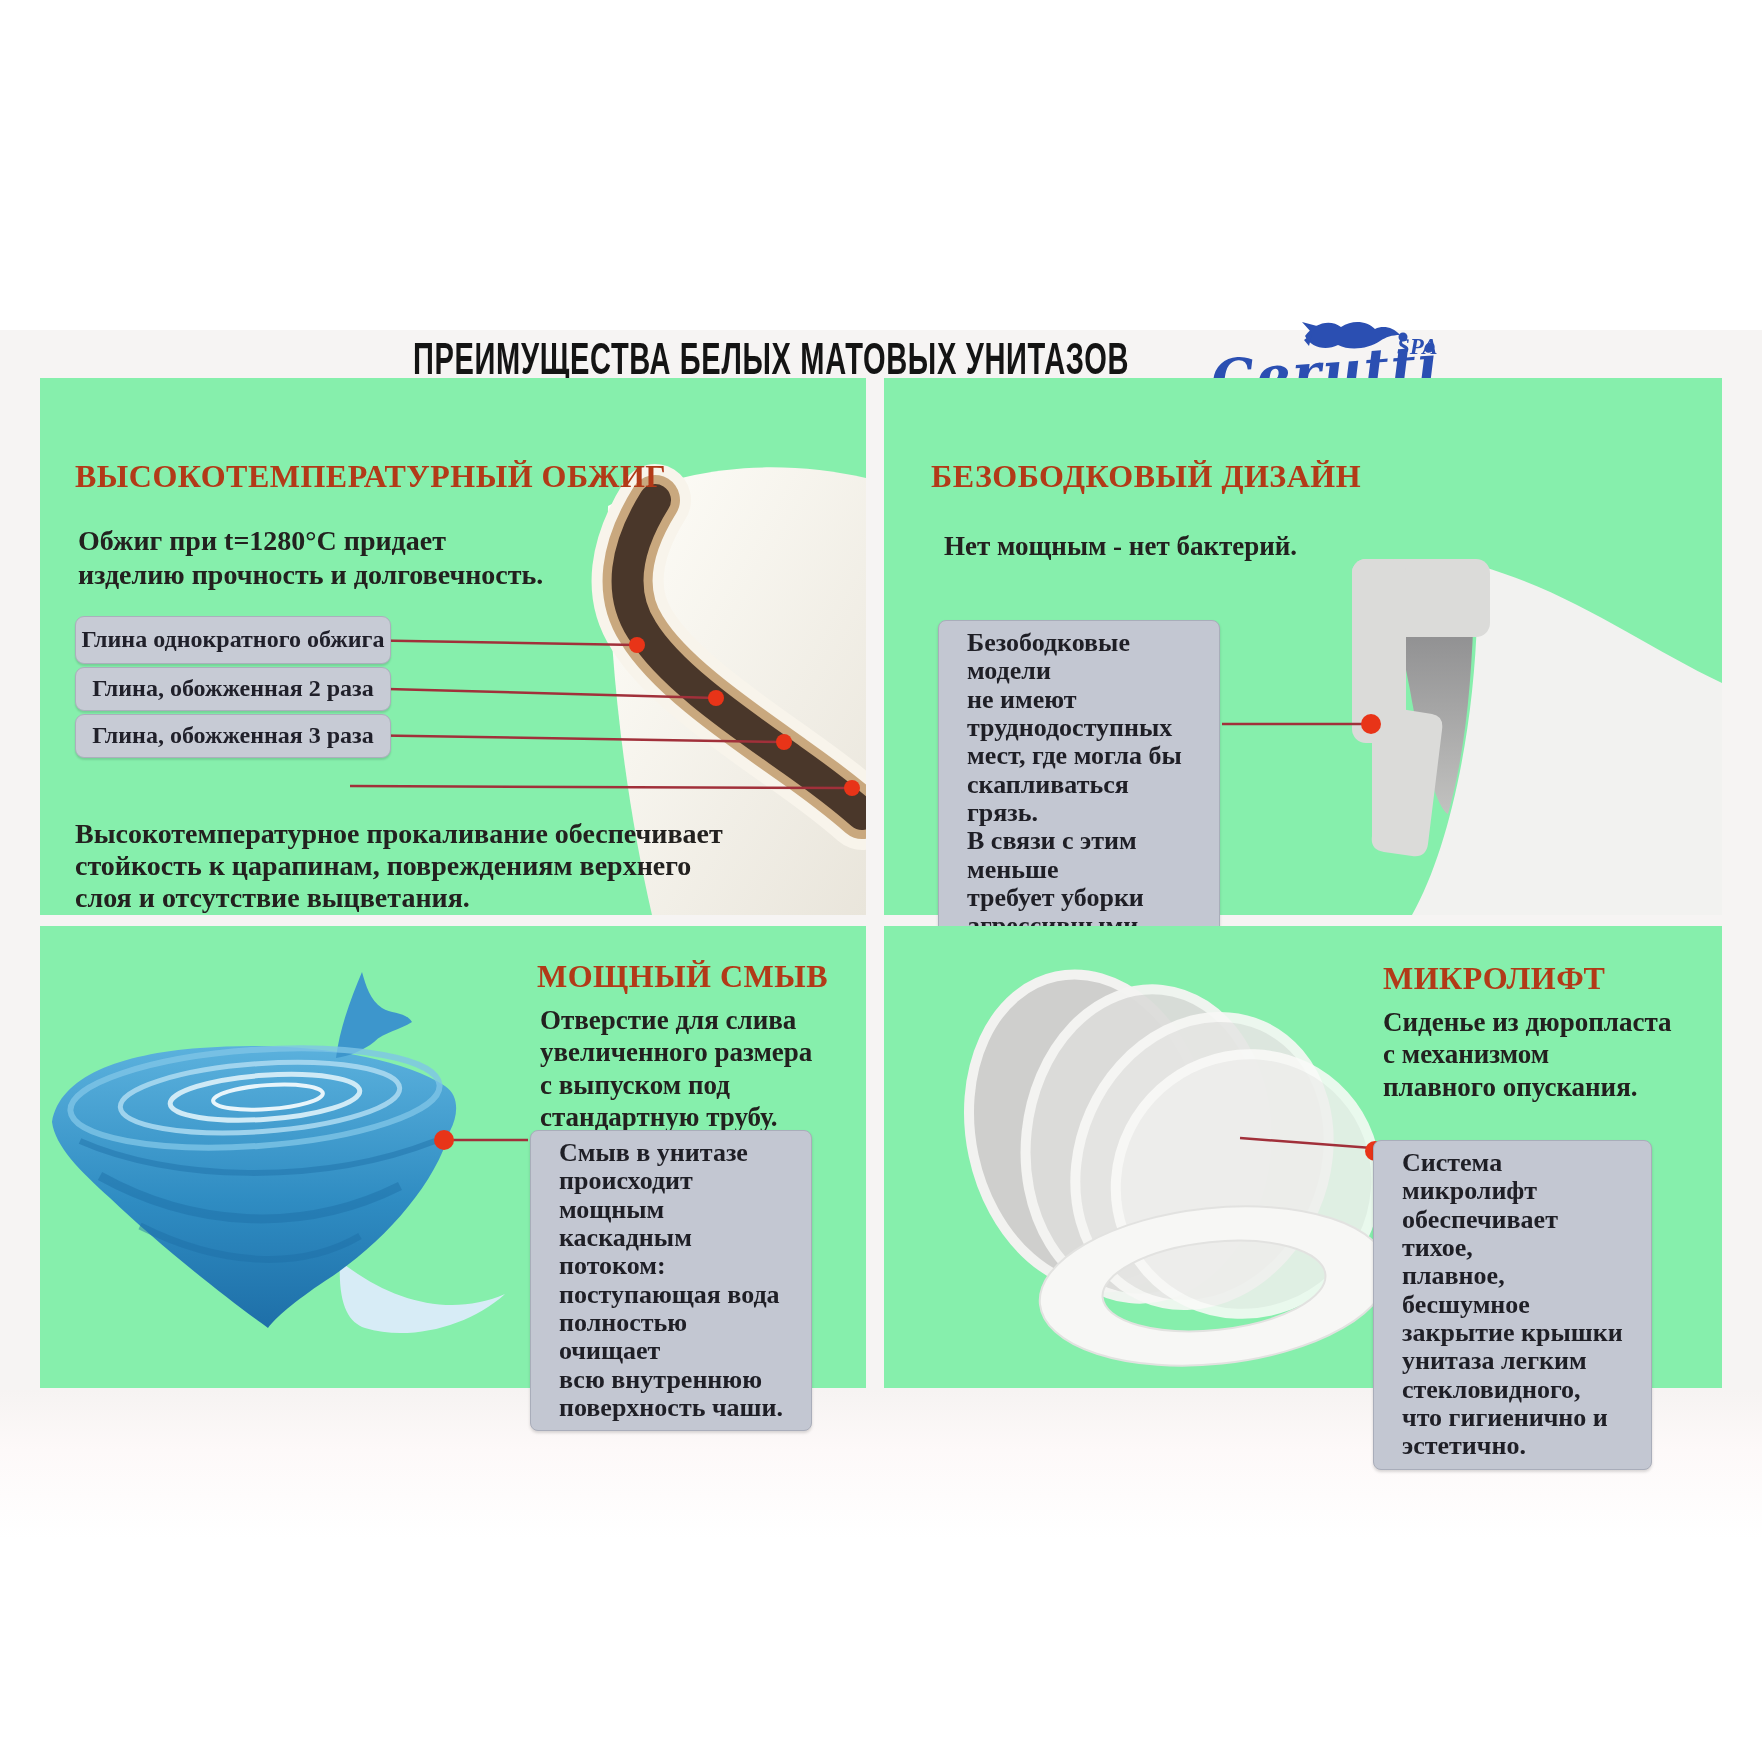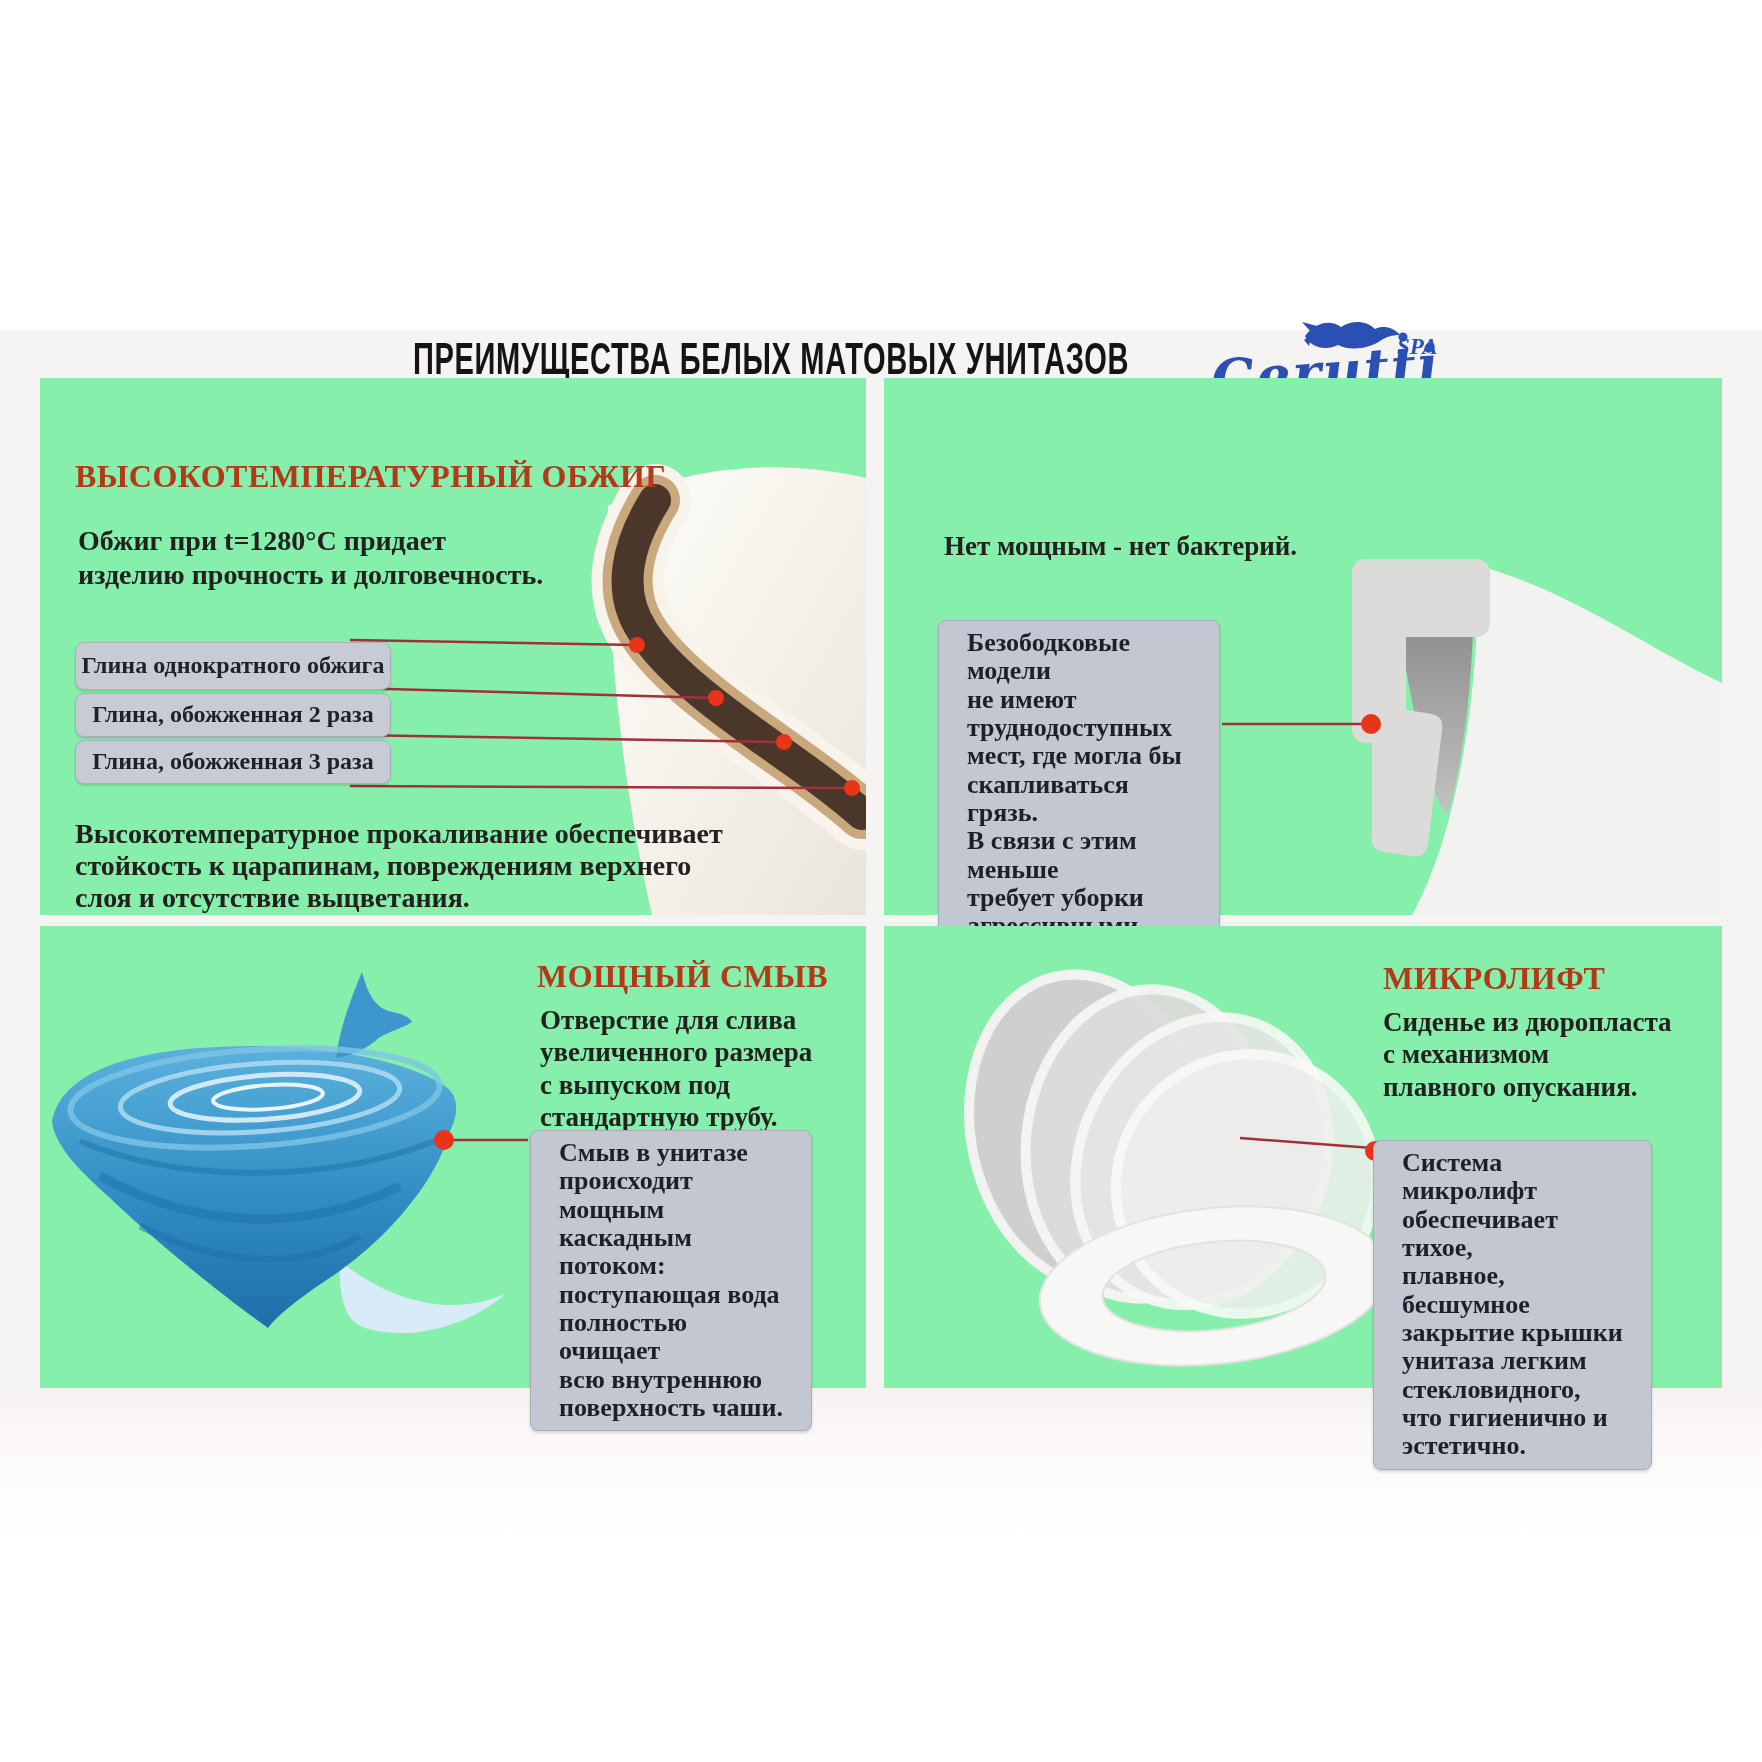--- a/index.html
+++ b/index.html
@@ -33,21 +33,21 @@
                  letter-spacing:.5px;white-space:nowrap;}
   .body-text{position:absolute;font-weight:bold;color:#23211f;white-space:pre-line;}
   .intro{font-size:28px;line-height:1.22;}
   .intro-sm{font-size:27px;line-height:1.2;}
   .outro{font-size:28px;line-height:1.15;}
 
   .layer-label{position:absolute;left:35px;width:314px;background:#c7cbd5;
                border:1px solid #abafbc;border-radius:9px;
                display:flex;align-items:center;justify-content:center;text-align:center;
                font-weight:bold;font-size:24px;line-height:1.05;color:#20202a;
-               white-space:pre-line;box-shadow:0 2px 2px rgba(0,0,0,.12);margin-top:26px;}
+               white-space:pre-line;box-shadow:0 2px 2px rgba(0,0,0,.12);}
   .ll1{top:238px;height:46px}.ll2{top:289px;height:42px}
   .ll3{top:336px;height:42px}.ll4{top:381px;height:58px}
 
   .info-box{position:absolute;background:#c3c7d2;border:1px solid #a9adba;border-radius:8px;
             font-weight:bold;font-size:26px;line-height:1.09;color:#1f1f26;
             padding:8px 28px;white-space:pre-line;box-shadow:0 2px 3px rgba(0,0,0,.15);
             box-sizing:border-box;}
 
   .svg-layer{position:absolute;inset:0;width:100%;height:100%;}
 </style>
@@ -117,20 +117,21 @@
     <path d="M 596,188 C 690,215 760,268 838,305 L 838,537 L 528,537 C 566,470 590,350 593,240 Z" fill="#f2f2f0"></path>
     <path d="M 512,232 L 590,224 C 588,300 582,372 564,436 C 552,430 536,370 526,312 C 520,282 515,254 512,232 Z" fill="url(#hgrad)"></path>
     <g fill="#dbdbd9">
       <rect x="468" y="181" width="138" height="78" rx="14"></rect>
       <rect x="468" y="181" width="54" height="184" rx="14"></rect>
       <path d="M 488,340 Q 486,326 498,328 L 548,336 Q 560,338 558,352 L 544,466 Q 542,480 528,478 L 500,474 Q 486,472 488,458 Z"></path>
     </g>
     <line x1="338" y1="346" x2="482" y2="346" stroke="#a1303a" stroke-width="2.5"></line>
     <circle cx="487" cy="346" r="10" fill="#e83418"></circle>
   </svg>
+  <div class="panel-heading" style="left:47px;top:80px">БЕЗОБОДКОВЫЙ ДИЗАЙН</div>
   <div class="body-text intro-sm" style="left:60px;top:152px">Нет мощным - нет бактерий.</div>
   <div class="info-box" style="left:54px;top:242px;width:282px">Безободковые модели
 не имеют
 труднодоступных
 мест, где могла бы
 скапливаться грязь.
 В связи с этим  меньше
 требует уборки
 агрессивными
 моющими средствами.</div>

